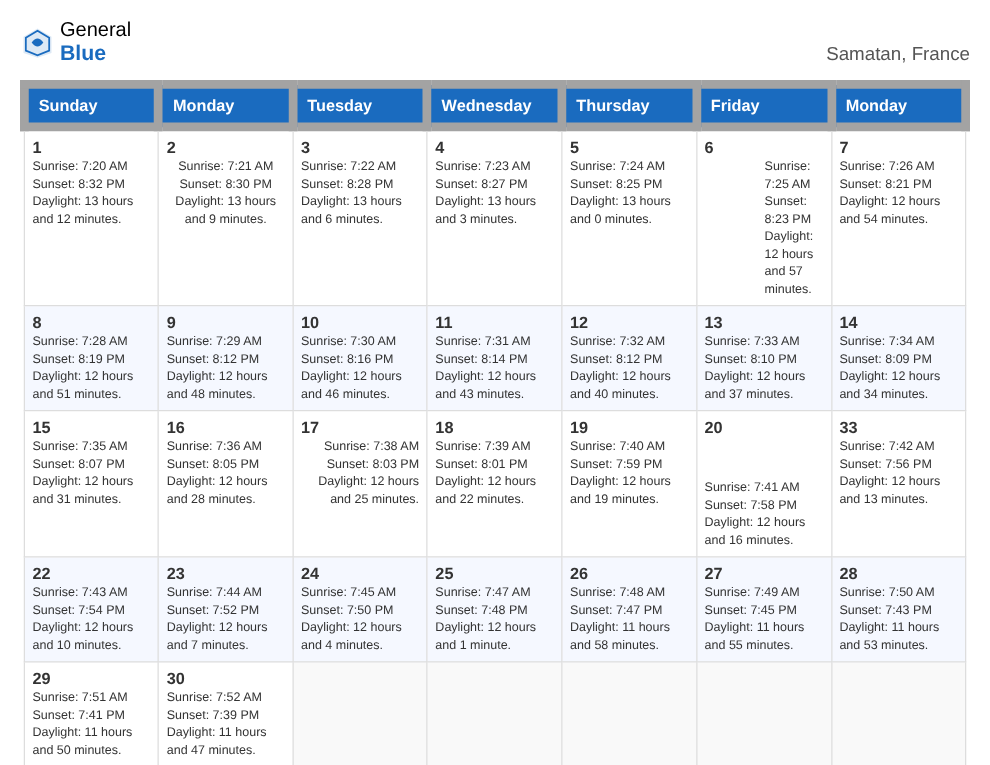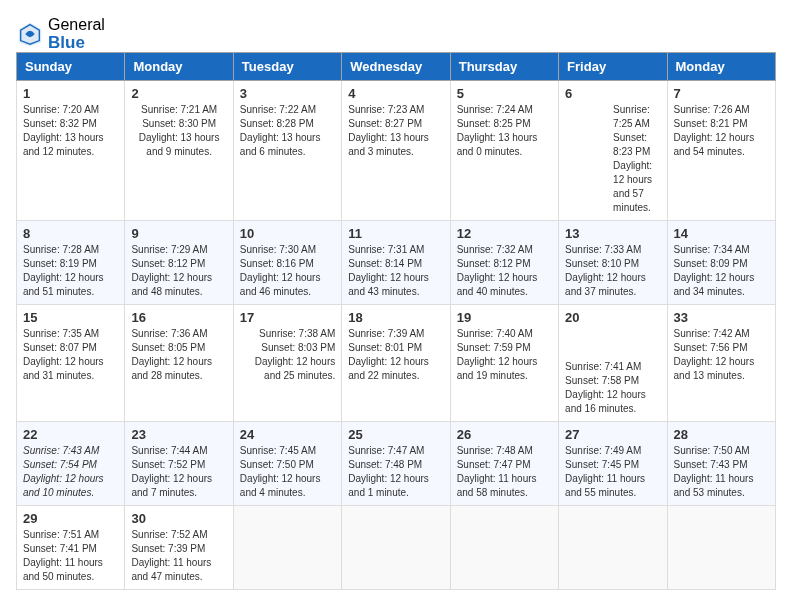--- a/index.html
+++ b/index.html
@@ -7,20 +7,21 @@
       font-family: Arial, sans-serif;
       background: #fff;
       width: 792px;
       min-height: 612px;
       padding: 16px;
     }
     .header {
       display: flex;
       justify-content: space-between;
       align-items: flex-end;
+      margin-bottom: 12px;
     }
     .logo {
       display: flex;
       align-items: center;
       gap: 4px;
     }
     .logo-text {
       display: flex;
       flex-direction: column;
       line-height: 1.1;
@@ -52,21 +53,21 @@
       border-collapse: collapse;
       border: 1px solid #ccc;
     }
     .calendar th {
       background: #1a6bbf;
       color: #fff;
       font-size: 13px;
       font-weight: bold;
       text-align: left;
       padding: 6px 8px;
-      border: 1px solid #a3a3a3;
+      border: 7px solid #a3a3a3;
     }
     .calendar td {
       vertical-align: top;
       border: 1px solid #ddd;
       padding: 5px 6px;
       width: 108px;
       min-height: 90px;
       font-size: 10.5px;
       color: #333;
       background: #fff;
@@ -101,20 +102,21 @@
       <polygon points="15,3 27,10 27,24 15,28 3,24 3,10" fill="#1a6bbf" opacity="0.15"></polygon>
       <polygon points="15,5 25,11 25,22 15,26 5,22 5,11" fill="none" stroke="#1a6bbf" stroke-width="1.5"></polygon>
       <path d="M10,15 Q15,8 20,15 Q15,22 10,15Z" fill="#1a6bbf"></path>
     </svg>
     <div class="logo-text">
       <span>General</span>
       <span class="logo-blue">Blue</span>
     </div>
   </div>
   <div class="title-block">
+    <div class="location">Samatan, France</div>
   </div>
 </div>
 
 <table class="calendar">
   <thead>
     <tr>
     <th>Sunday</th>
         <th>Monday</th>
         <th>Tuesday</th>
         <th>Wednesday</th>
@@ -273,21 +275,21 @@
           <span class="day-number">33</span>
           <div class="day-info" style="white-space: pre-line;">Sunrise: 7:42 AM
 Sunset: 7:56 PM
 Daylight: 12 hours
 and 13 minutes.</div>
         </td>
       </tr>
       <tr>
         <td>
           <span class="day-number">22</span>
-          <div class="day-info" style="white-space: pre-line; font-style: italic;">Sunrise: 7:43 AM
+          <div class="day-info" style="white-space: pre-line;">Sunrise: 7:43 AM
 Sunset: 7:54 PM
 Daylight: 12 hours
 and 10 minutes.</div>
         </td>
         <td>
           <span class="day-number">23</span>
           <div class="day-info" style="white-space: pre-line;">Sunrise: 7:44 AM
 Sunset: 7:52 PM
 Daylight: 12 hours
 and 7 minutes.</div>

